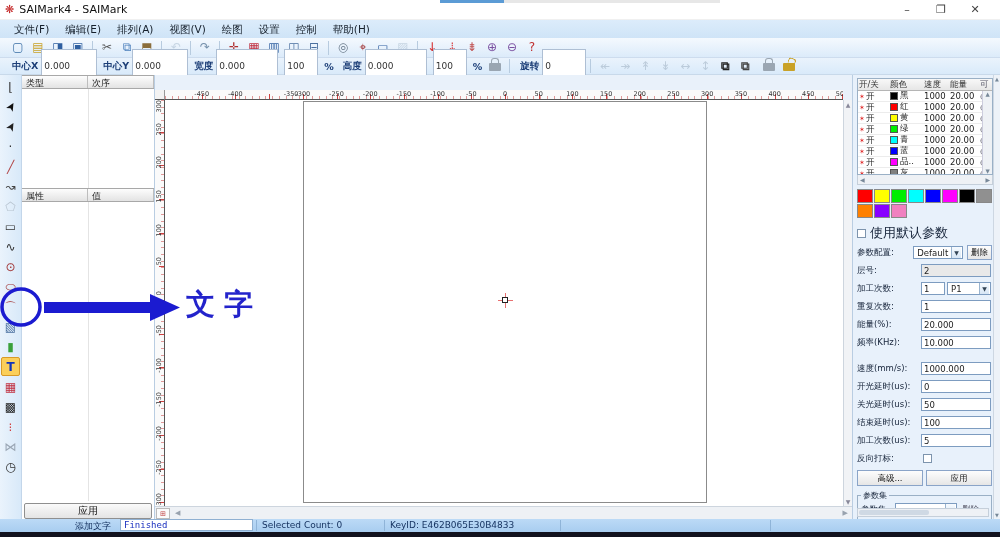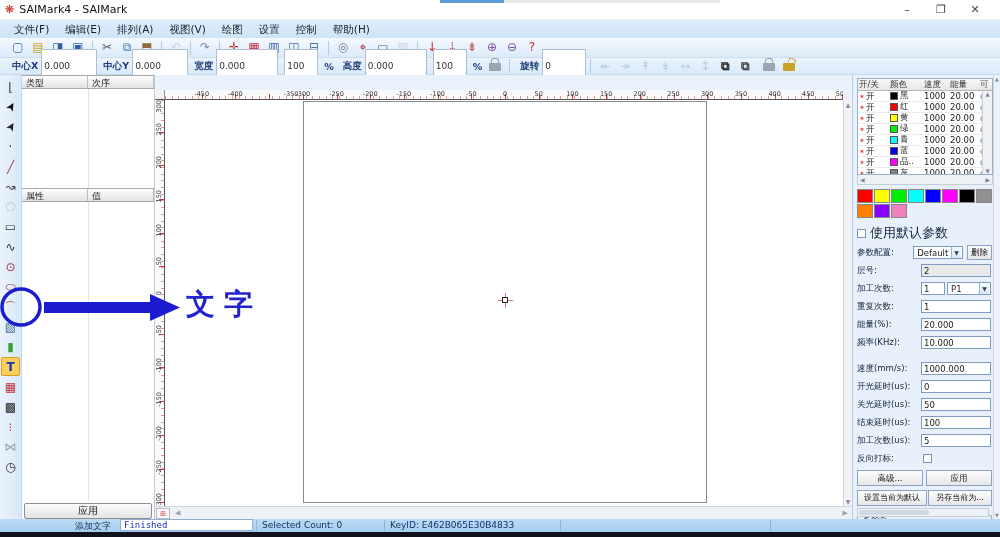--- a/index.html
+++ b/index.html
@@ -516,24 +516,20 @@
         </div>
         <div class="prow">
           <span class="plab">反向打标:</span>
           <span class="chk" style="margin-left: 2px;"></span>
         </div>
       </div>
     <div class="btnrow">
       <span class="pbtn">高级...</span>
       <span class="pbtn">应用</span>
     </div>
-    <div class="btnrow">
-      <span class="pbtn" style="width:70px;font-size:8px">设置当前为默认</span>
-      <span class="pbtn" style="width:64px;font-size:8px">另存当前为...</span>
-    </div>
     <fieldset id="paramset">
       <legend>参数集</legend>
       <div style="display:flex;align-items:center">
         <span class="plab" style="width:34px">参数集</span>
         <span class="psel" style="width:62px">
             <span></span>
             <span class="ar">▼</span>
           </span>
         <span style="font-size:8.5px;color:#445;margin-left:5px">删除</span>
       </div>

